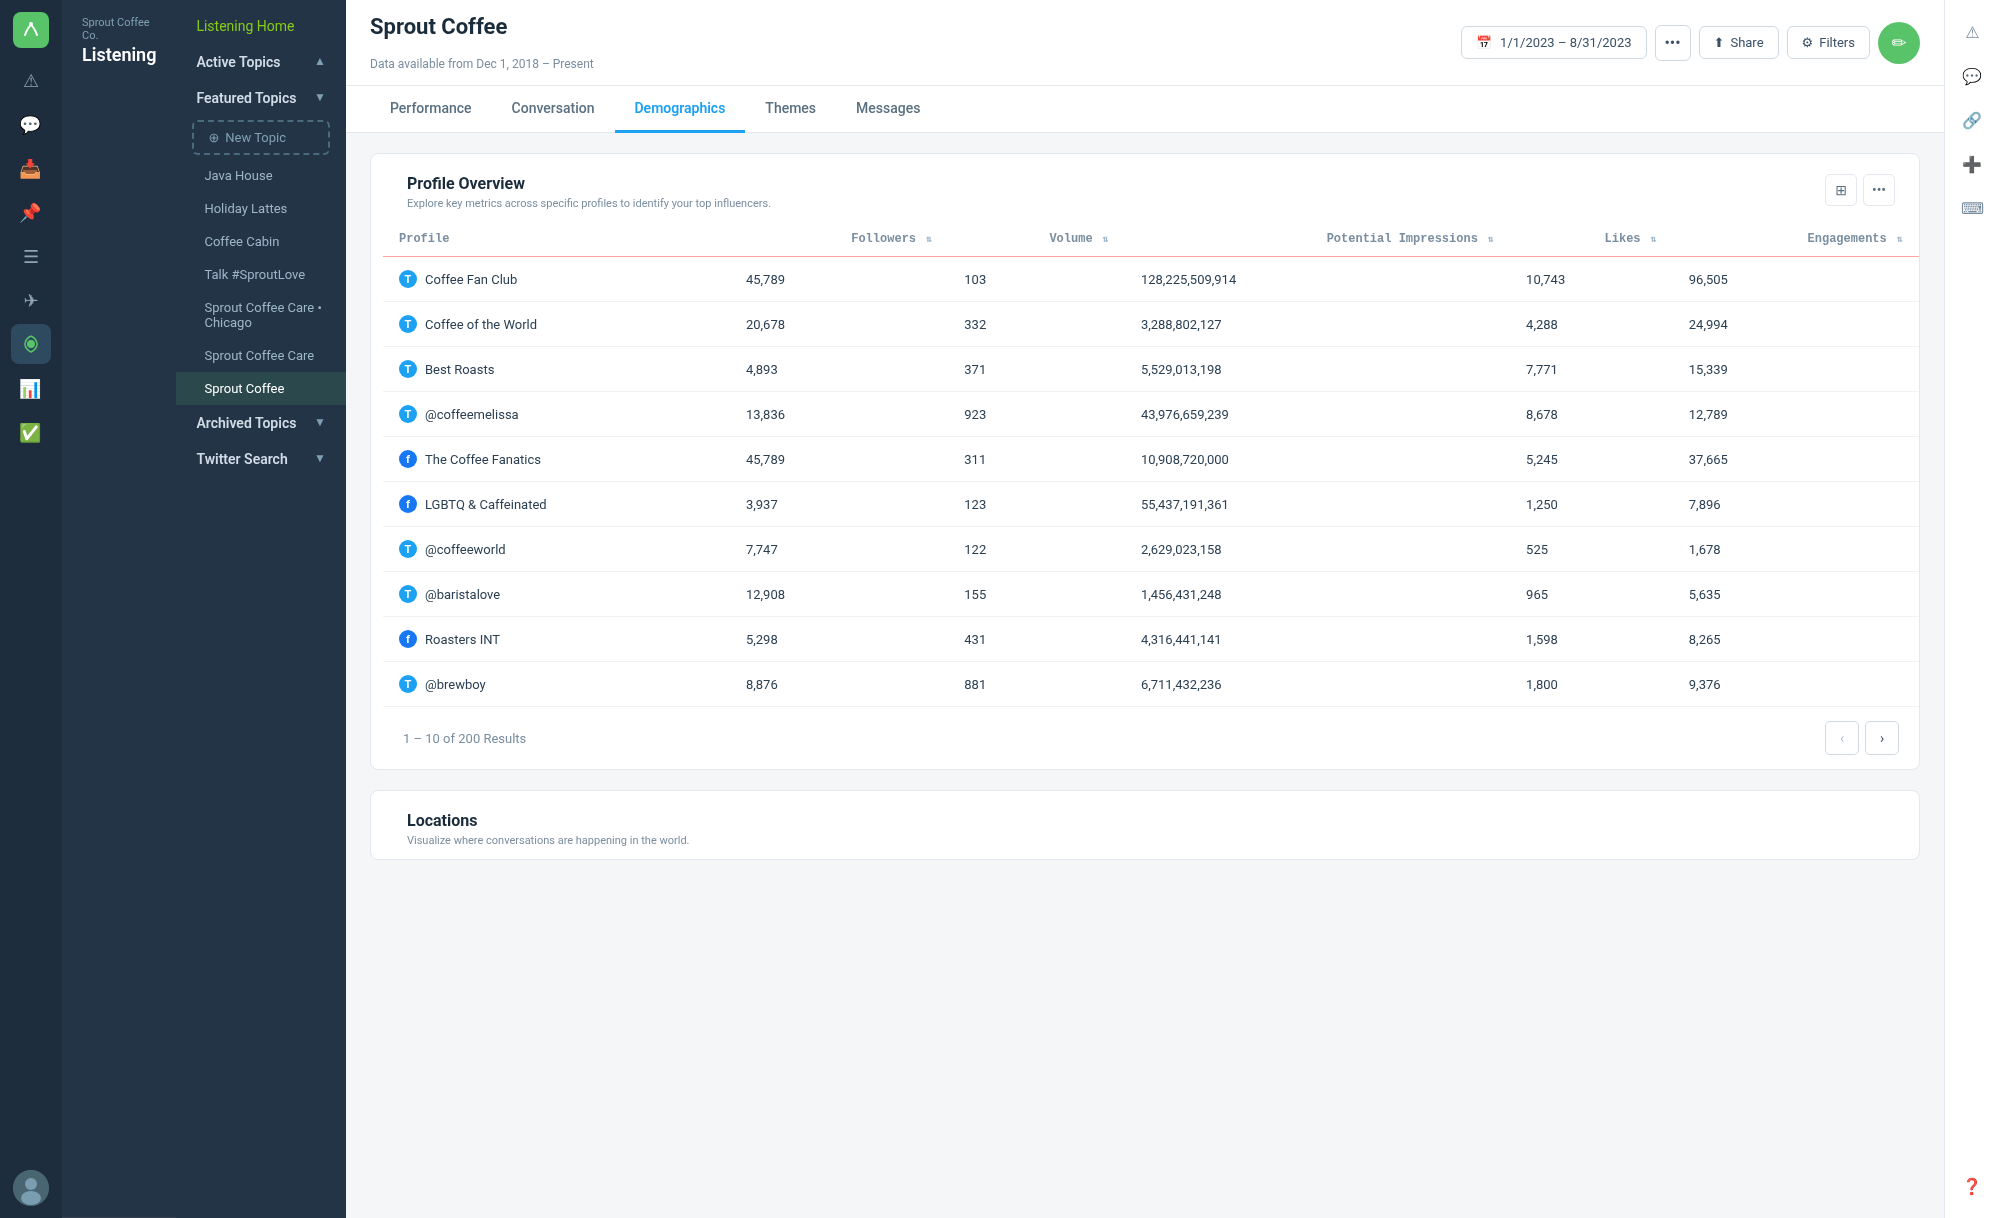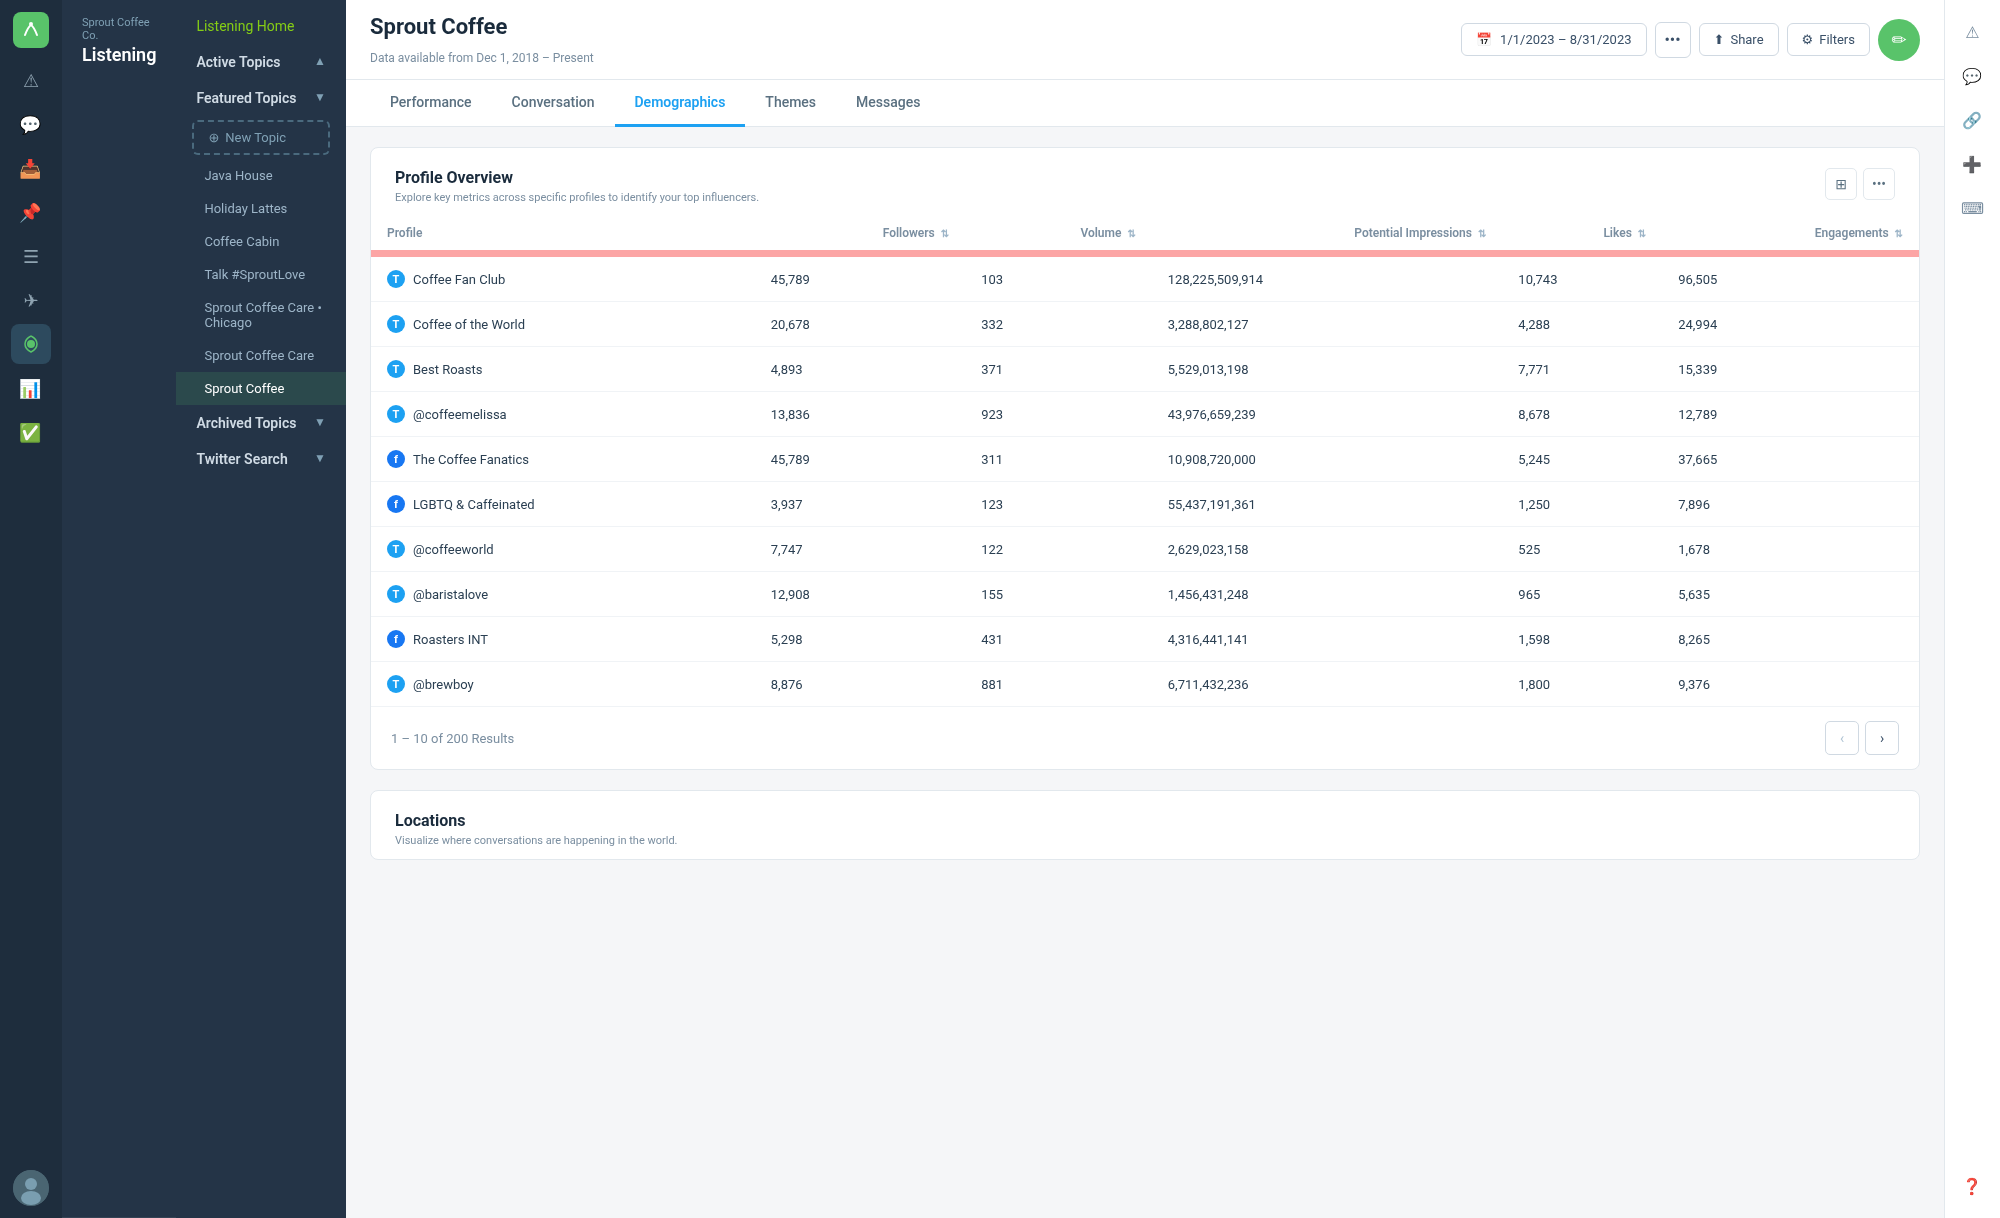--- a/index.html
+++ b/index.html
@@ -127,21 +127,21 @@
     }
     .topbar-left {}
     .topbar-title {
       font-size: 22px;
       font-weight: 700;
       color: #1a2b3c;
     }
     .topbar-subtitle {
       font-size: 12px;
       color: #7a8ea0;
-      margin-top: 12px;
+      margin-top: 18px;
     }
     .topbar-actions {
       display: flex;
       align-items: center;
       gap: 8px;
     }
     .btn {
       padding: 8px 14px;
       border: 1px solid #d0d9e2;
       border-radius: 6px;
@@ -210,20 +210,21 @@
       padding: 20px 24px;
     }
 
     
     .card {
       background: #fff;
       border-radius: 8px;
       border: 1px solid #e2e8ed;
       margin-bottom: 20px;
       overflow: hidden;
+      padding-left: 12px;
     }
     .card-header {
       padding: 20px 24px 12px;
       display: flex;
       align-items: flex-start;
       justify-content: space-between;
     }
     .card-title {
       font-size: 16px;
       font-weight: 700;
@@ -252,22 +253,23 @@
     table {
       width: 100%;
       border-collapse: collapse;
     }
     thead th {
       padding: 10px 16px;
       text-align: right;
       font-size: 12px;
       font-weight: 600;
       color: #7a8ea0;
-      border-bottom: 7px solid #fca5a5;
+      border-bottom: 1px solid #fca5a5;
       white-space: nowrap;
+      font-family: Liberation Mono, monospace;
     }
     thead th:first-child { text-align: left; }
     tbody tr {
       border-bottom: 1px solid #f0f3f6;
     }
     tbody tr:last-child { border-bottom: none; }
     tbody td {
       padding: 13px 16px;
       font-size: 13px;
       color: #2a3f52;

